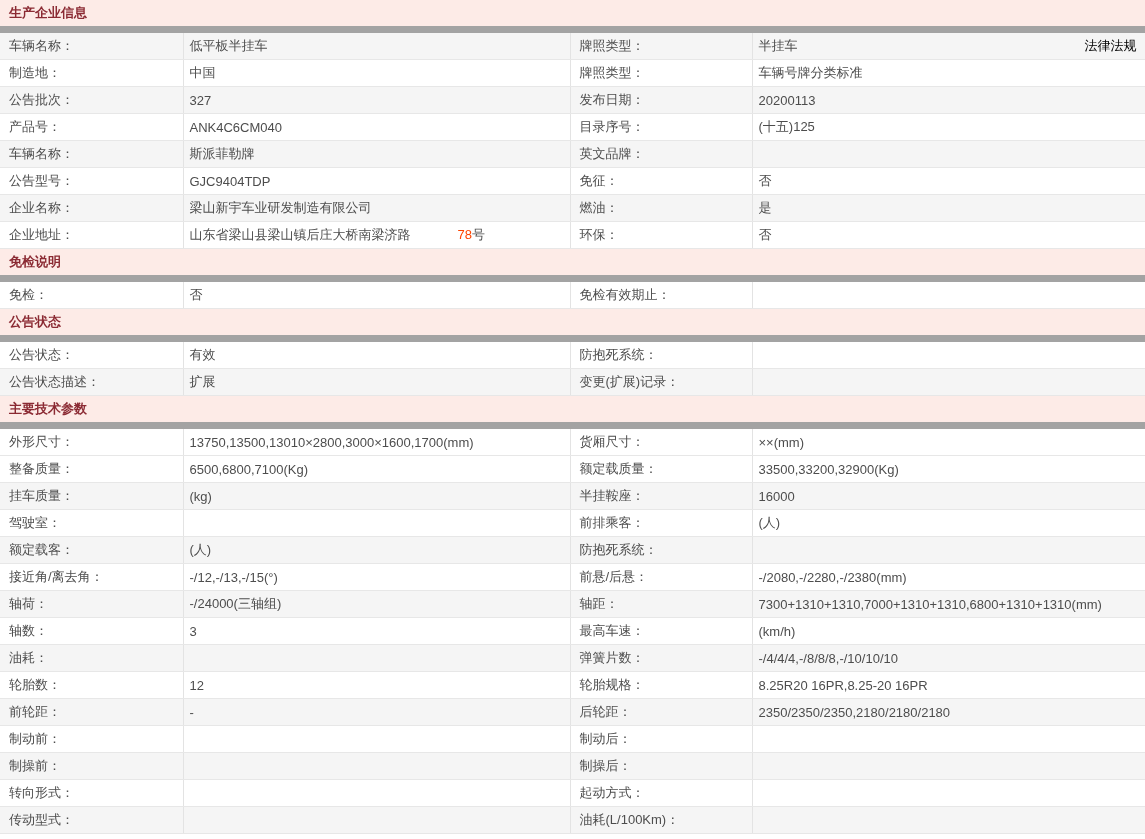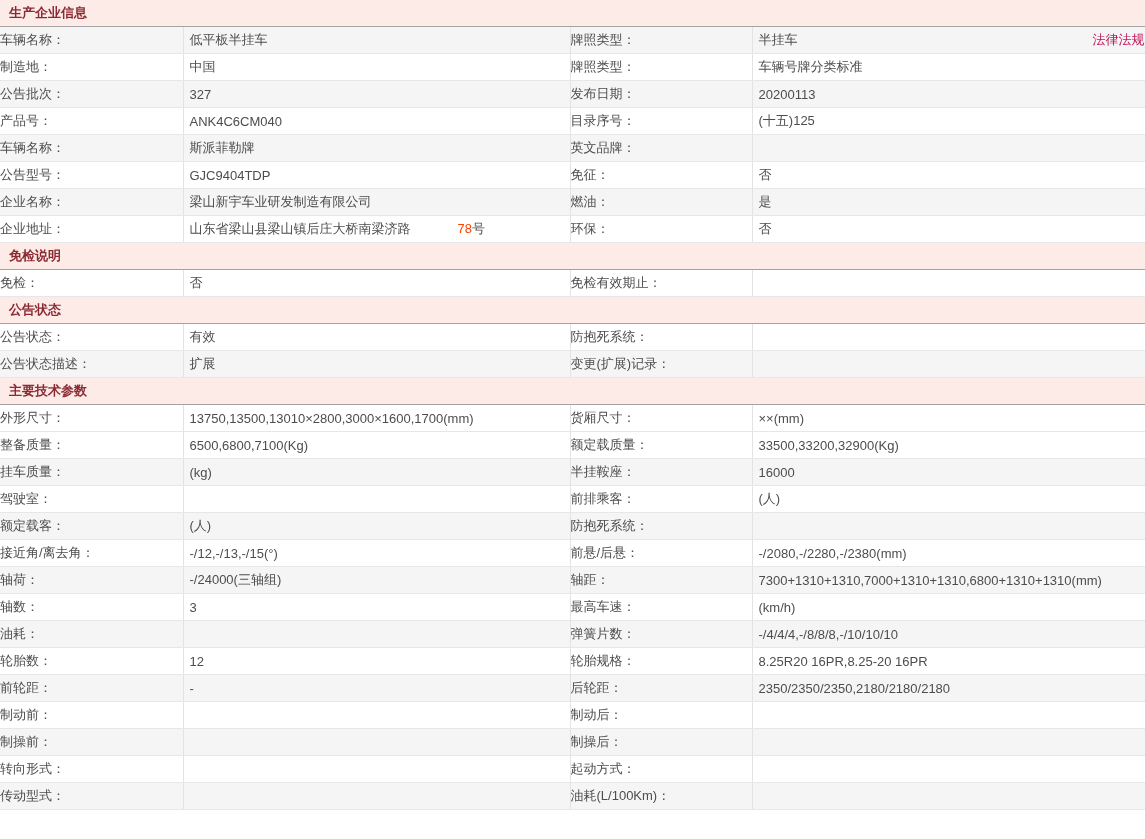--- a/index.html
+++ b/index.html
@@ -1,27 +1,27 @@
 <!DOCTYPE html>
 <html><head>
 <meta charset="utf-8">
 <style>
   html,body{margin:0;padding:0;background:#fff;}
   body{font-family:"Liberation Sans","DejaVu Sans",sans-serif;font-size:13px;color:#4d4d4d;}
   #page{width:1145px;}
   table{width:1145px;border-collapse:collapse;table-layout:fixed;}
   td{height:26px;padding:0;vertical-align:middle;white-space:nowrap;overflow:hidden;
      border-bottom:1px solid #e7e7e7;border-right:1px solid #e3e3e3;}
-  td.lbl{margin-left:24px;}
+  td.lbl{padding-left:9px;margin-left:24px;}
   td.val{padding-left:6px;}
   tr.alt td{background:#f5f5f5;}
   tr.sec td{background:#fdebe7;color:#8b2a33;font-weight:bold;padding-left:9px;
-     border-right:none;border-bottom:1px solid #a3a3a3;font-size:13px;}
+     border-right:none;border-bottom:7px solid #a3a3a3;font-size:13px;}
   .hl{color:#ff4400;margin-left:47px;}
-  a.rlink{float:right;color:#be185d;text-decoration:none;cursor:pointer;}
+  a.rlink{float:right;margin-right:8px;color:#000000;text-decoration:none;cursor:pointer;}
 </style>
 </head>
 <body>
 
 <div id="page">
   <table>
     <colgroup>
       <col style="width:183px">
         <col style="width:387px">
         <col style="width:182px">

